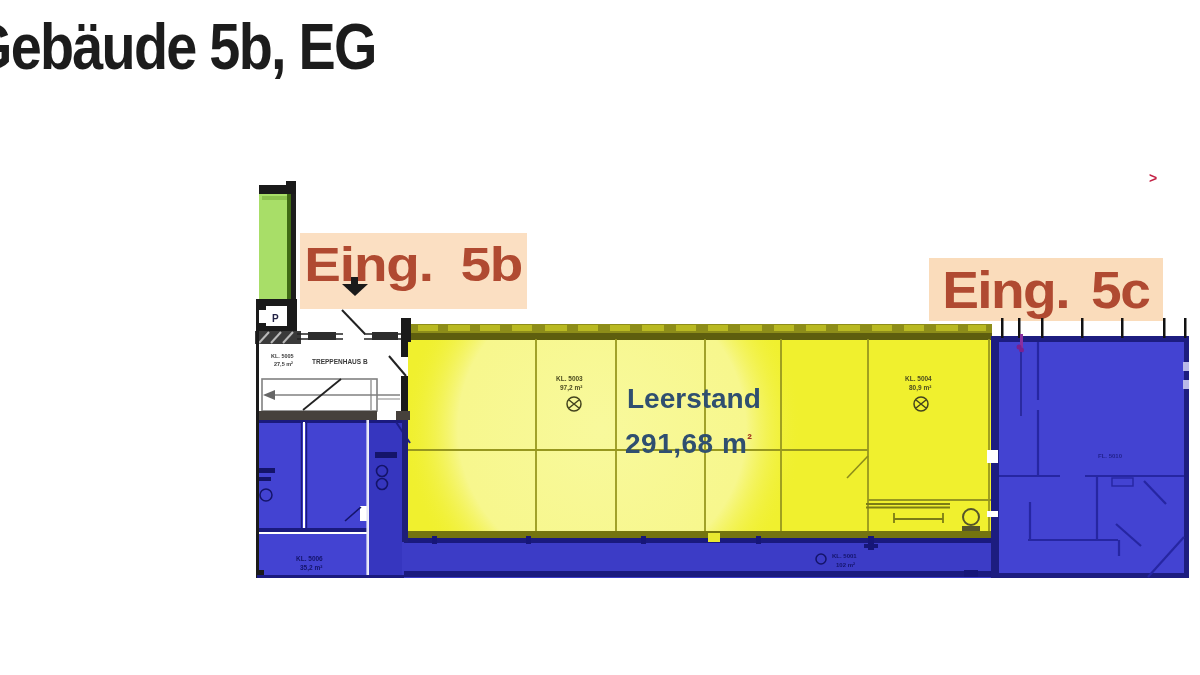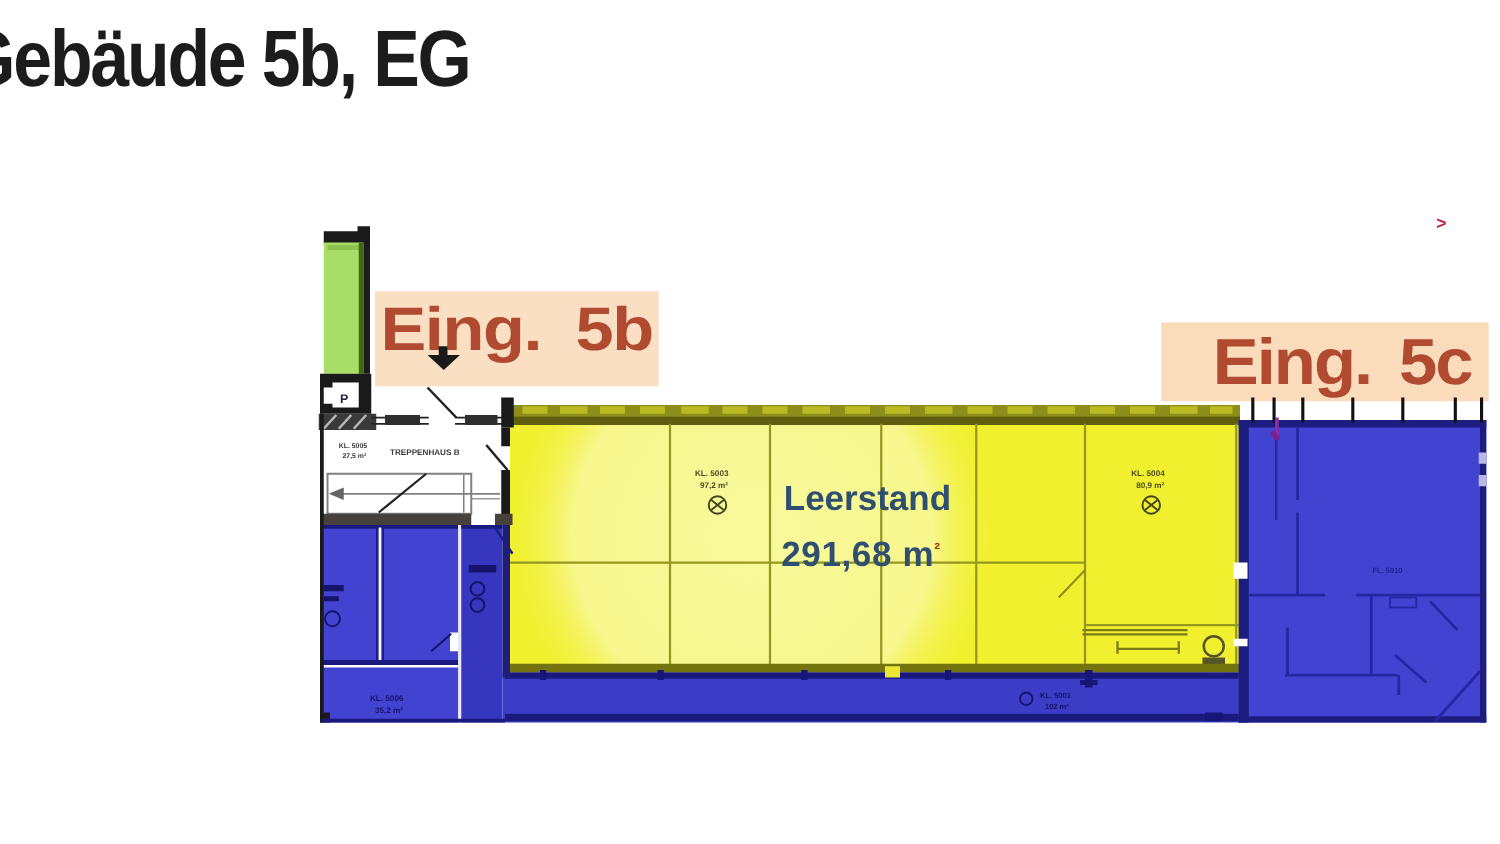--- a/index.html
+++ b/index.html
@@ -4,21 +4,21 @@
 <style>
   html,body{margin:0;padding:0;}
   body{width:1200px;height:675px;background:#ffffff;overflow:hidden;position:relative;
        font-family:"Liberation Sans", sans-serif;}
   #title{position:absolute;left:-31px;top:10px;font-size:64px;font-weight:bold;color:#1c1c1c;
          letter-spacing:-2px;white-space:nowrap;transform:scaleX(0.872);transform-origin:0 50%;}
   .lbl{position:absolute;font-weight:bold;color:#b04a31;white-space:nowrap;text-align:center;}
   .sx1{display:inline-block;transform:scaleX(1.12);transform-origin:50% 50%;word-spacing:12px;}
   .sx2{display:inline-block;transform:scaleX(1.06);transform-origin:50% 50%;word-spacing:8px;}
   #lbl5b{left:300px;top:219px;width:227px;height:76px;background:#fbdfc2;font-size:49px;line-height:62px;letter-spacing:-1px;margin-top:14px;}
-  #lbl5c{left:929px;top:258px;width:234px;height:63px;background:#fadcbb;font-size:52px;line-height:64px;letter-spacing:-1.5px;padding-left:28px;}
+  #lbl5c{left:929px;top:258px;width:234px;height:63px;background:#fadcbb;font-size:52px;line-height:64px;letter-spacing:-1.5px;}
   #plan{position:absolute;left:0;top:0;}
 </style>
 </head>
 <body>
 <div id="title">Gebäude 5b, EG</div>
 <div class="lbl" id="lbl5b"><span class="sx1">Eing. 5b</span></div>
 <div class="lbl" id="lbl5c"><span class="sx2">Eing. 5c</span></div>
 <svg id="plan" width="1200" height="675" viewBox="0 0 1200 675">
   <defs>
     <radialGradient id="disc" cx="50%" cy="50%" r="50%">

